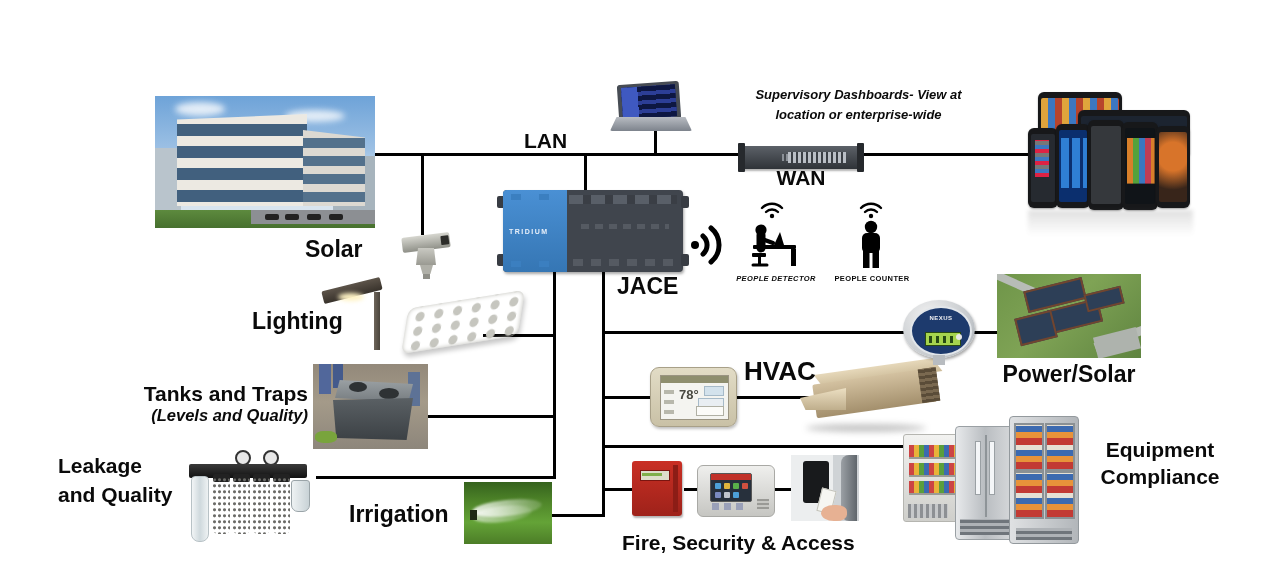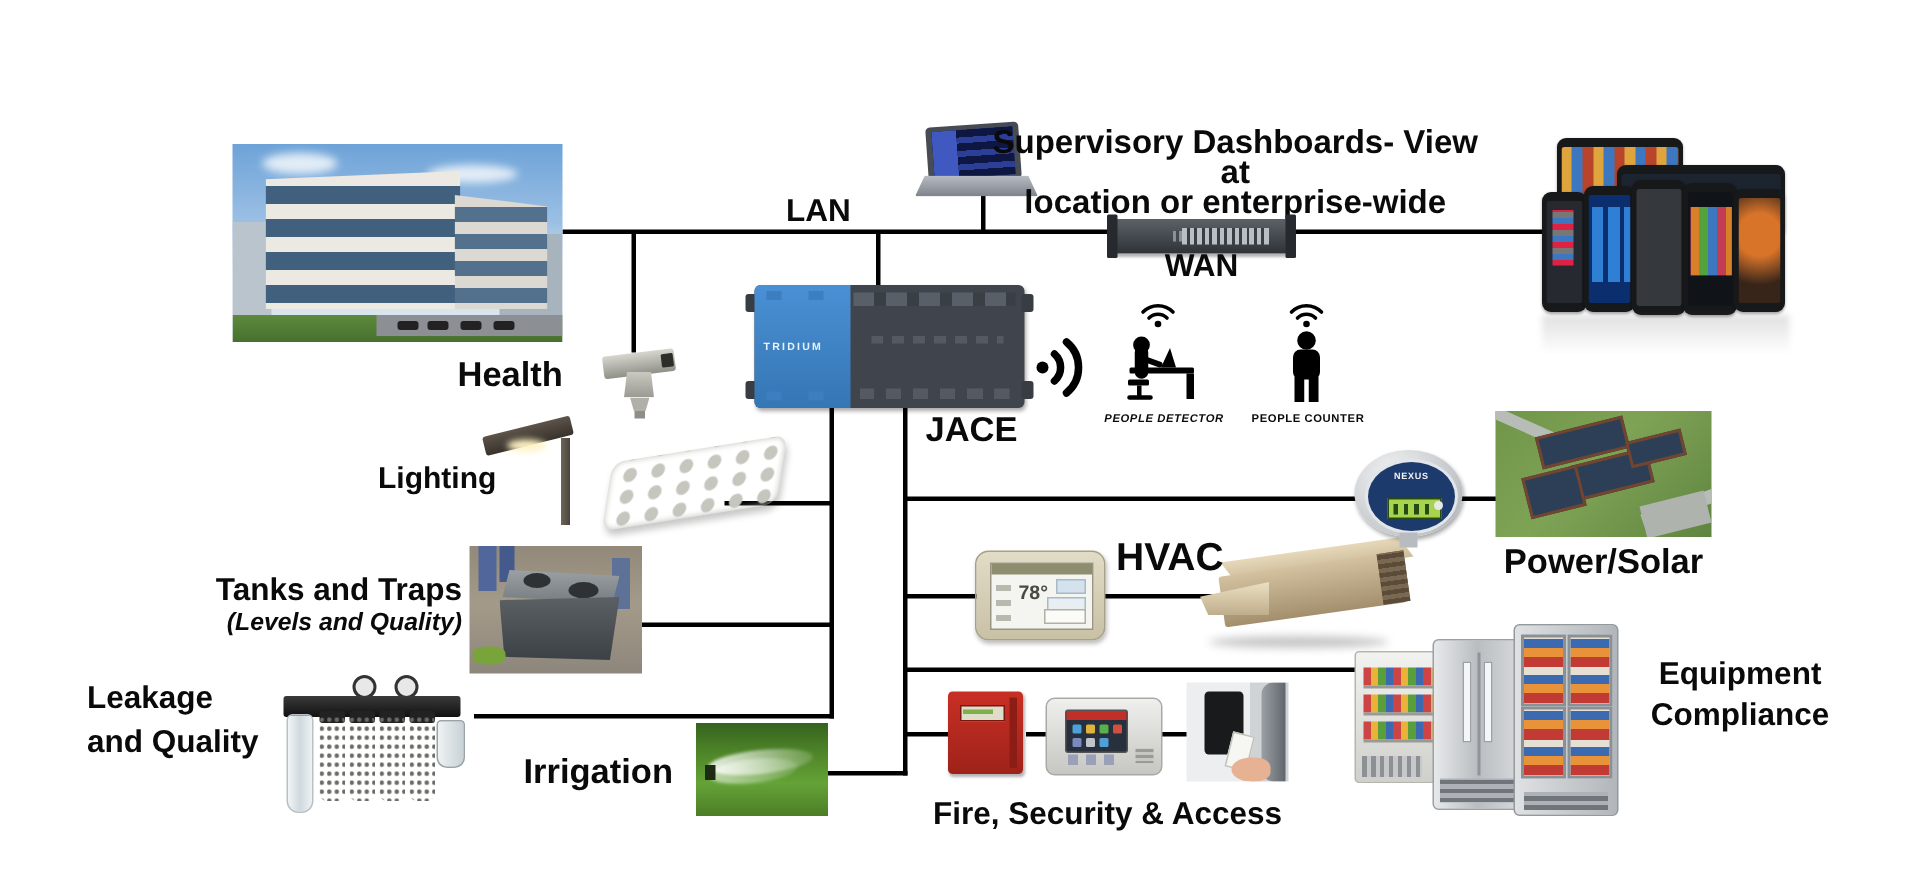--- a/index.html
+++ b/index.html
@@ -226,21 +226,21 @@
     <div class="car" style="left:174px;"></div>
   </div>
 
   <div id="laptop" class="abs" style="left:610px;top:83px;width:82px;height:50px;">
     <div class="scr">
         <div class="in"></div>
       </div>
     <div class="base"></div>
   </div>
 
-  <div class="lbl ctr" style="left:661px;top:85px;width:325px;font-size:22px;line-height:20px;white-space:normal;">
+  <div class="lbl ctr" style="left:696px;top:85px;width:325px;font-size:13px;line-height:20px;white-space:normal;font-style:italic;">
     <div>Supervisory Dashboards- View at</div>
     <div>location or enterprise-wide</div>
   </div>
 
   <div class="lbl" style="left:524px;top:129px;font-size:21px;">LAN</div>
 
   <div id="wanbox" class="abs" style="left:742px;top:146px;width:118px;height:23px;">
     <div class="ear" style="left:-4px;"></div>
     <div class="ear" style="right:-4px;"></div>
     <div class="led"></div>
@@ -324,29 +324,29 @@
   <div class="lbl ctr" style="left:824px;top:274px;width:96px;font-size:7.5px;letter-spacing:.4px;">PEOPLE COUNTER</div>
 
   <div id="cam" class="abs" style="left:396px;top:231px;width:60px;height:50px;">
     <div class="head">
         <div class="lens"></div>
       </div>
     <div class="neck"></div>
     <div class="base"></div>
     <div class="tip"></div>
   </div>
-  <div class="lbl" style="left:305px;top:236px;font-size:23px;">Health</div>
+  <div class="lbl" style="left:305px;top:236px;font-size:23px;">Solar</div>
 
   <div id="slight" class="abs" style="left:322px;top:280px;width:75px;height:72px;">
     <div class="head"></div>
     <div class="glow"></div>
     <div class="pole"></div>
   </div>
   <div id="troffer" class="abs" style="left:404px;top:300px;"></div>
-  <div class="lbl" style="left:252px;top:308px;font-size:20px;text-align:right;">Lighting</div>
+  <div class="lbl" style="left:252px;top:308px;font-size:23px;text-align:right;">Lighting</div>
 
   <div id="tanks" class="photo" style="left:313px;top:364px;width:115px;height:85px;">
     <div class="leg" style="left:6px;top:0;width:12px;height:30px;"></div>
     <div class="leg" style="left:20px;top:0;width:10px;height:24px;background:#445a8c;"></div>
     <div class="leg" style="right:8px;top:8px;width:12px;height:34px;background:#5d7296;"></div>
     <div class="boxtop"></div>
     <div class="lid" style="left:36px;top:18px;width:18px;height:10px;"></div>
     <div class="lid" style="left:66px;top:24px;width:20px;height:11px;"></div>
     <div class="boxfront"></div>
     <div class="hose"></div>

